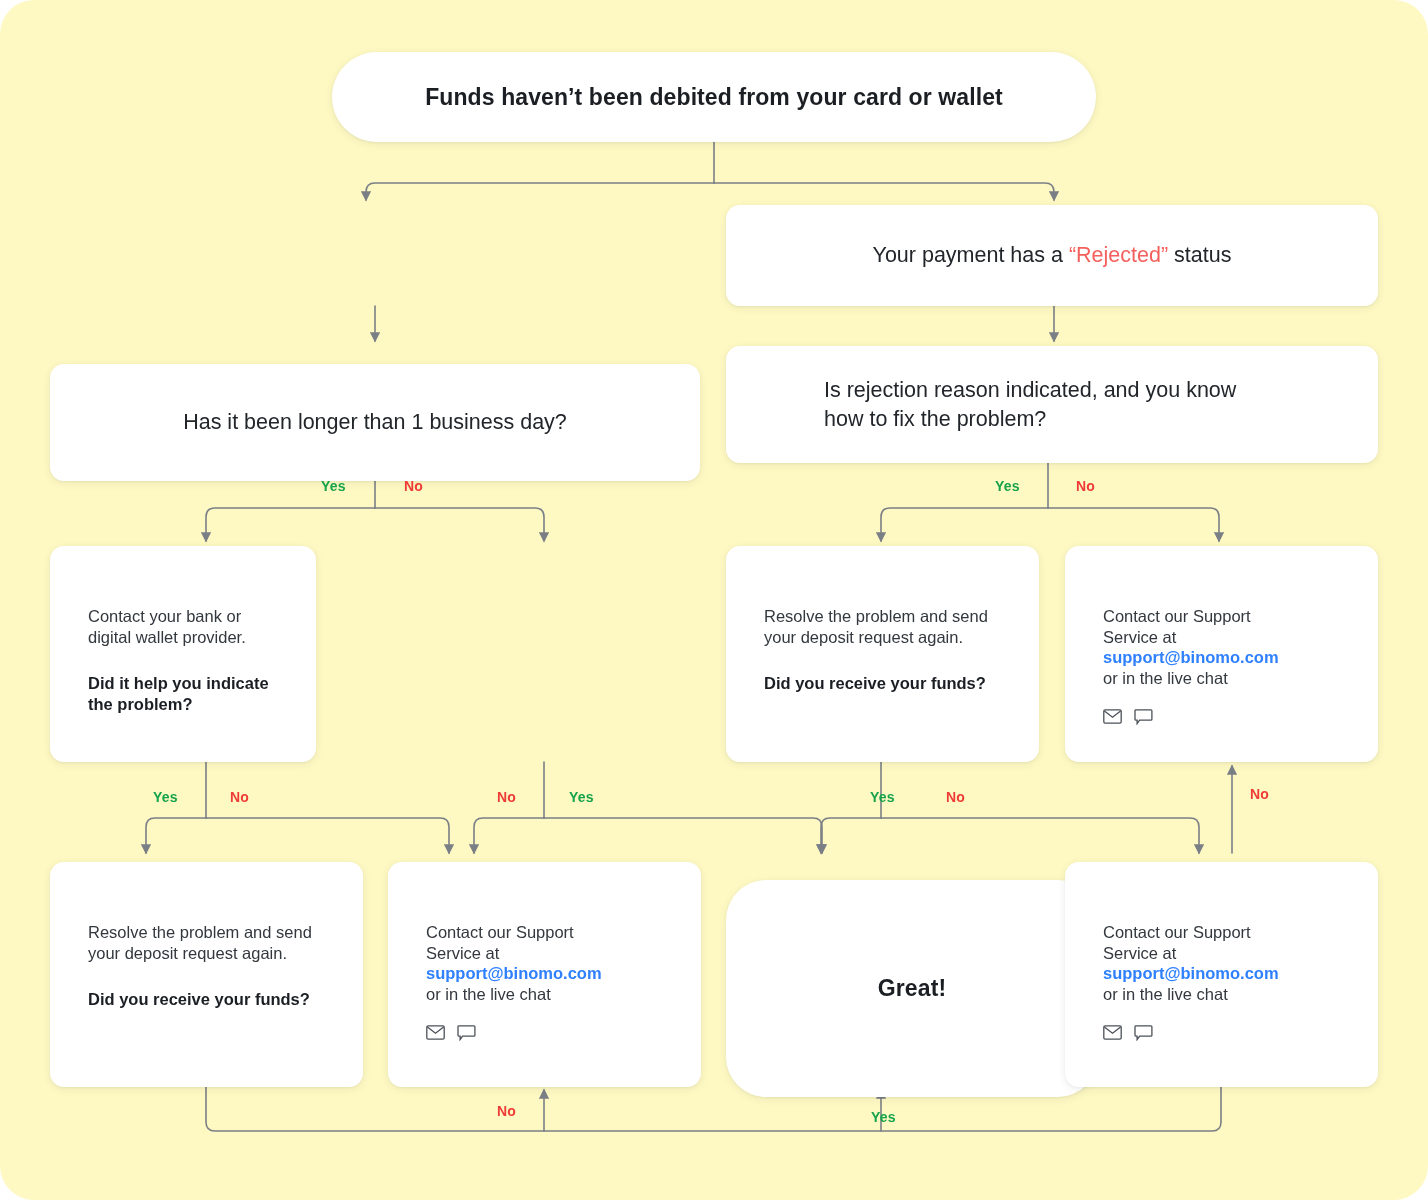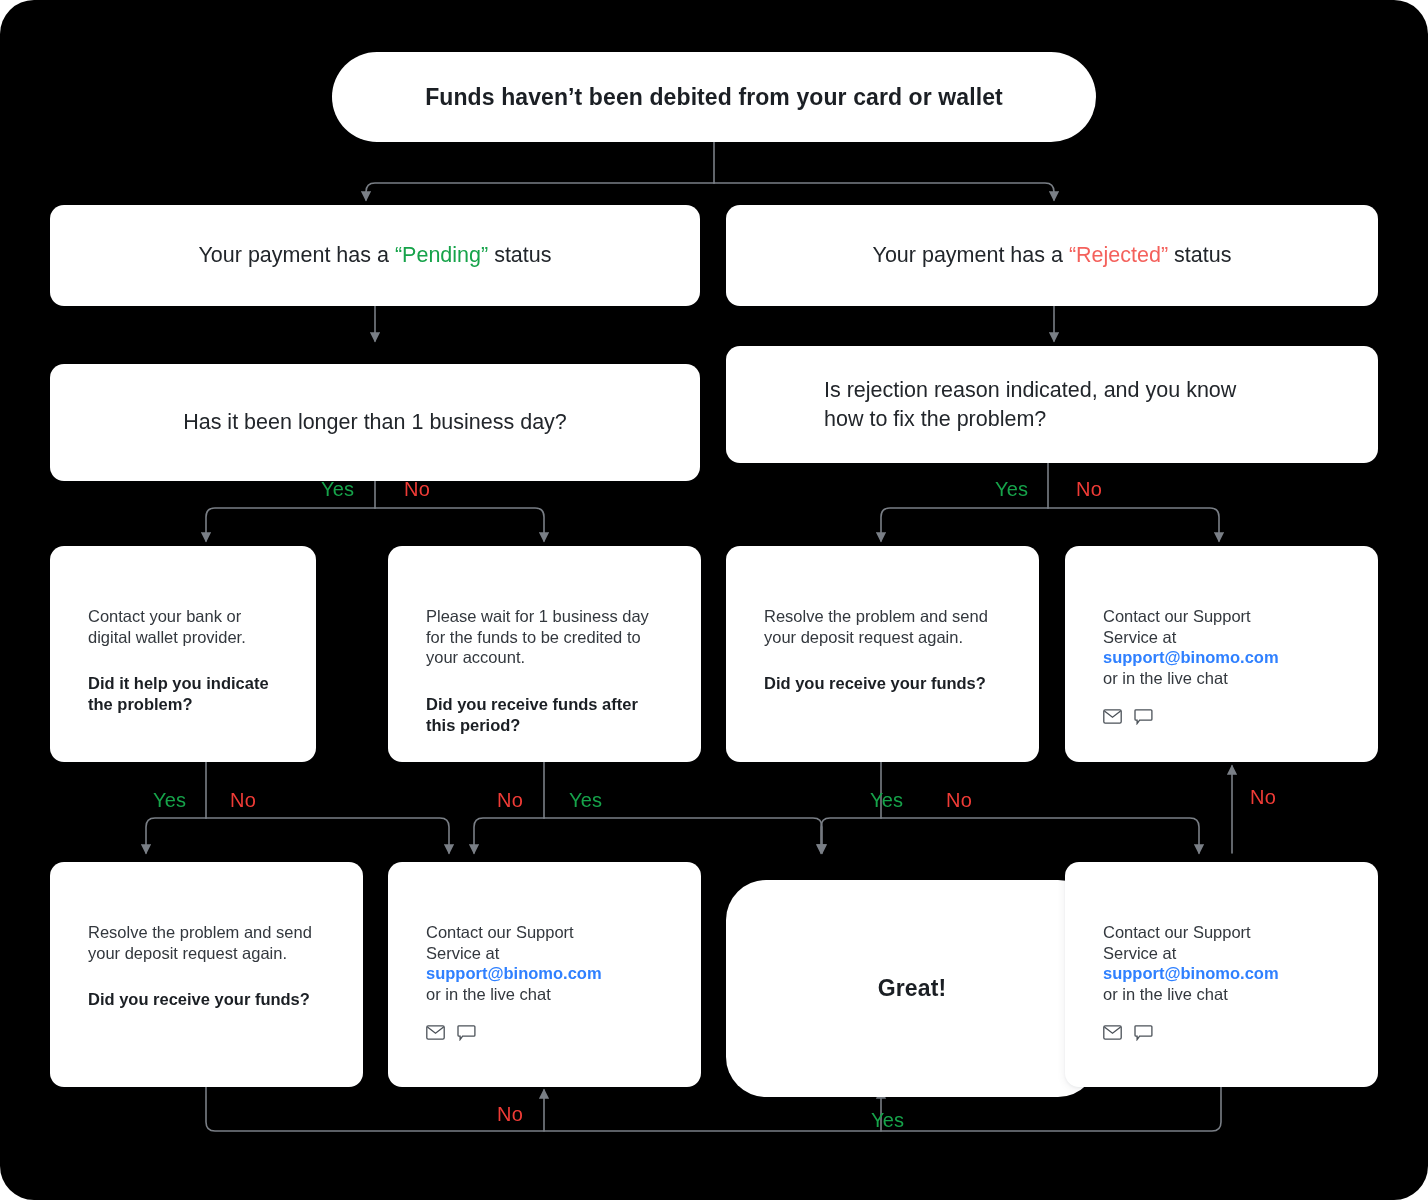--- a/index.html
+++ b/index.html
@@ -5,21 +5,21 @@
   html,body{margin:0;padding:0;}
   body{
     width:1428px;height:1200px;
     background:#ffffff;
     font-family:"Liberation Sans", sans-serif;
     overflow:hidden;
   }
   #stage{
     position:relative;
     width:1428px;height:1200px;
-    background:#000000;
+    background:#fef9c3;
     border-radius:34px;
     overflow:hidden;
   }
   #svg-layer{
     position:absolute;left:0;top:0;width:1428px;height:1200px;
     pointer-events:none;
   }
   .node{
     position:absolute;
     background:#ffffff;
@@ -54,21 +54,21 @@
   }
   .mail-link{color:#2f80ff;font-weight:700;}
   .pending{color:#16a34a;font-weight:400;}
   .rejected{color:#f4615c;font-weight:400;}
   .icons{
     margin-top:20px;display:flex;gap:12px;align-items:center;
   }
   .icons svg{display:block;}
   .elabel{
     position:absolute;
-    font-size:20px;font-weight:400;
+    font-size:14px;font-weight:700;
     letter-spacing:.2px;
     white-space:nowrap;
   }
   .elabel.yes{color:#16a34a;}
   .elabel.no{color:#ef3b36;}
 </style>
 </head>
 <body>
 
 <div id="stage">
@@ -114,25 +114,20 @@
       <path d="M 206 1087 L 206 1122 Q 206 1131 215 1131 L 1212 1131 Q 1221 1131 1221 1122 L 1221 1087"></path>
       <path d="M 544 1131 L 544 1090" marker-end="url(#arw)"></path>
       <path d="M 881 1131 L 881 1090" marker-end="url(#arw)"></path>
     </g>
   </svg>
 
   <div class="node pill center" style="left:332px;top:52px;width:764px;height:90px;">
     <span class="title">Funds haven’t been debited from your card or wallet</span>
   </div>
 
-  <div class="node center" style="left:50px;top:205px;width:650px;height:101px;">
-    <span class="qtext">
-      <span>Your payment has a </span><span class="pending">“Pending”</span><span> status</span>
-    </span>
-  </div>
 
   <div class="node center" style="left:726px;top:205px;width:652px;height:101px;">
     <span class="qtext">
       <span>Your payment has a </span><span class="rejected">“Rejected”</span><span> status</span>
     </span>
   </div>
 
   <div class="node center" style="left:50px;top:364px;width:650px;height:117px;">
     <span class="qtext">Has it been longer than 1 business day?</span>
   </div>
@@ -142,24 +137,20 @@
       <span>Is rejection reason indicated, and you know</span><br>
       <span>how to fix the problem?</span>
     </span>
   </div>
 
   <div class="node body" style="left:50px;top:546px;width:266px;height:216px;">
     <p>Contact your bank or digital wallet provider.</p>
     <p class="bold">Did it help you indicate the problem?</p>
   </div>
 
-  <div class="node body" style="left:388px;top:546px;width:313px;height:216px;">
-    <p>Please wait for 1 business day for the funds to be credited to your account.</p>
-    <p class="bold">Did you receive funds after this period?</p>
-  </div>
 
   <div class="node body" style="left:726px;top:546px;width:313px;height:216px;">
     <p>Resolve the problem and send your deposit request again.</p>
     <p class="bold">Did you receive your funds?</p>
   </div>
 
   <div class="node body" style="left:1065px;top:546px;width:313px;height:216px;">
     <p>
       <span>Contact our Support</span><br>
       <span>Service at</span><br>

